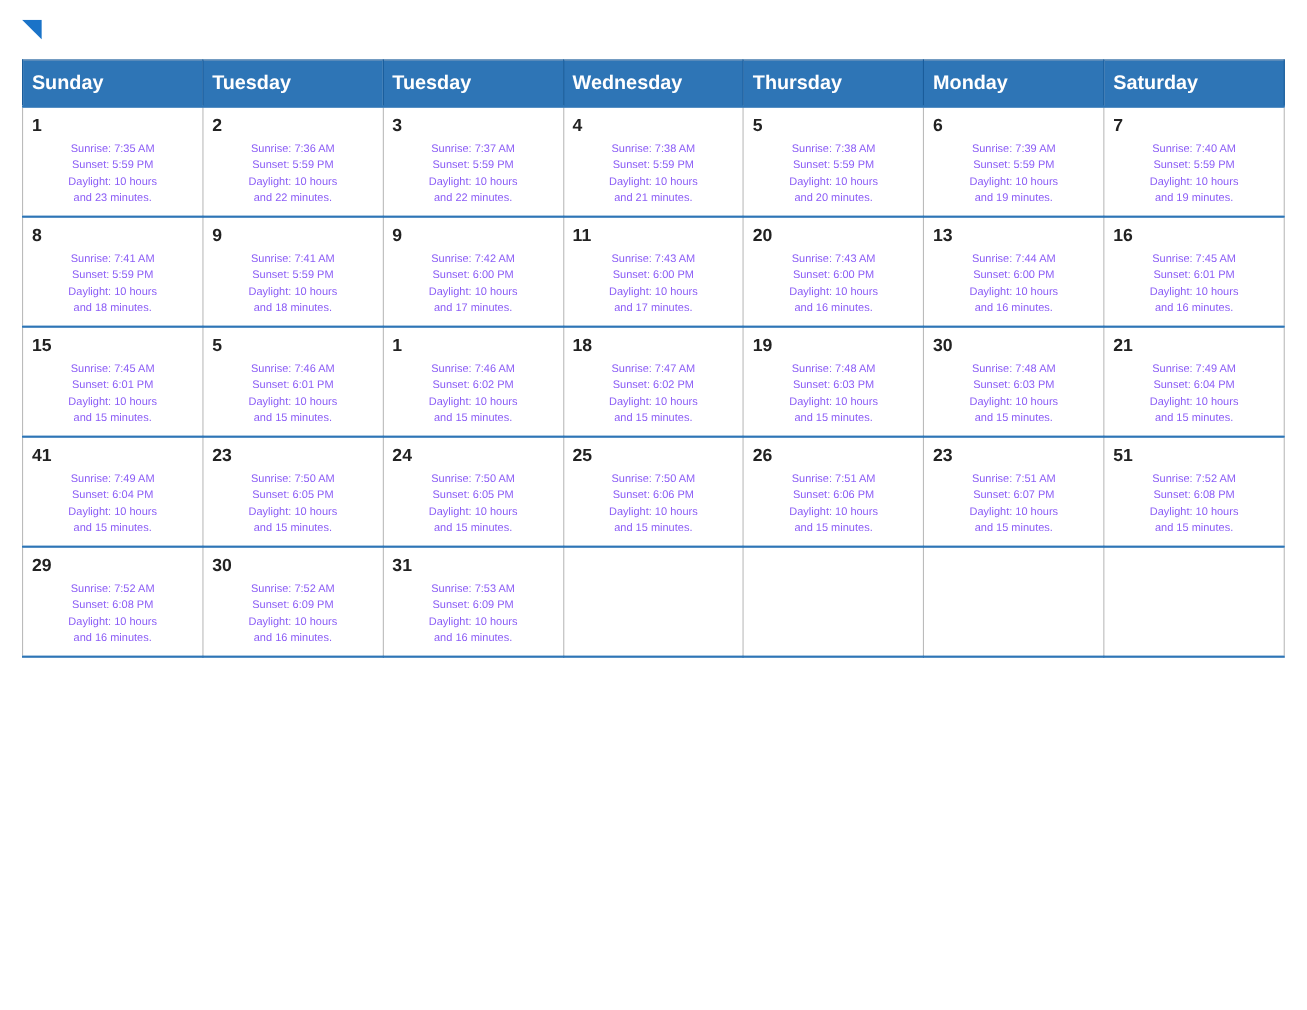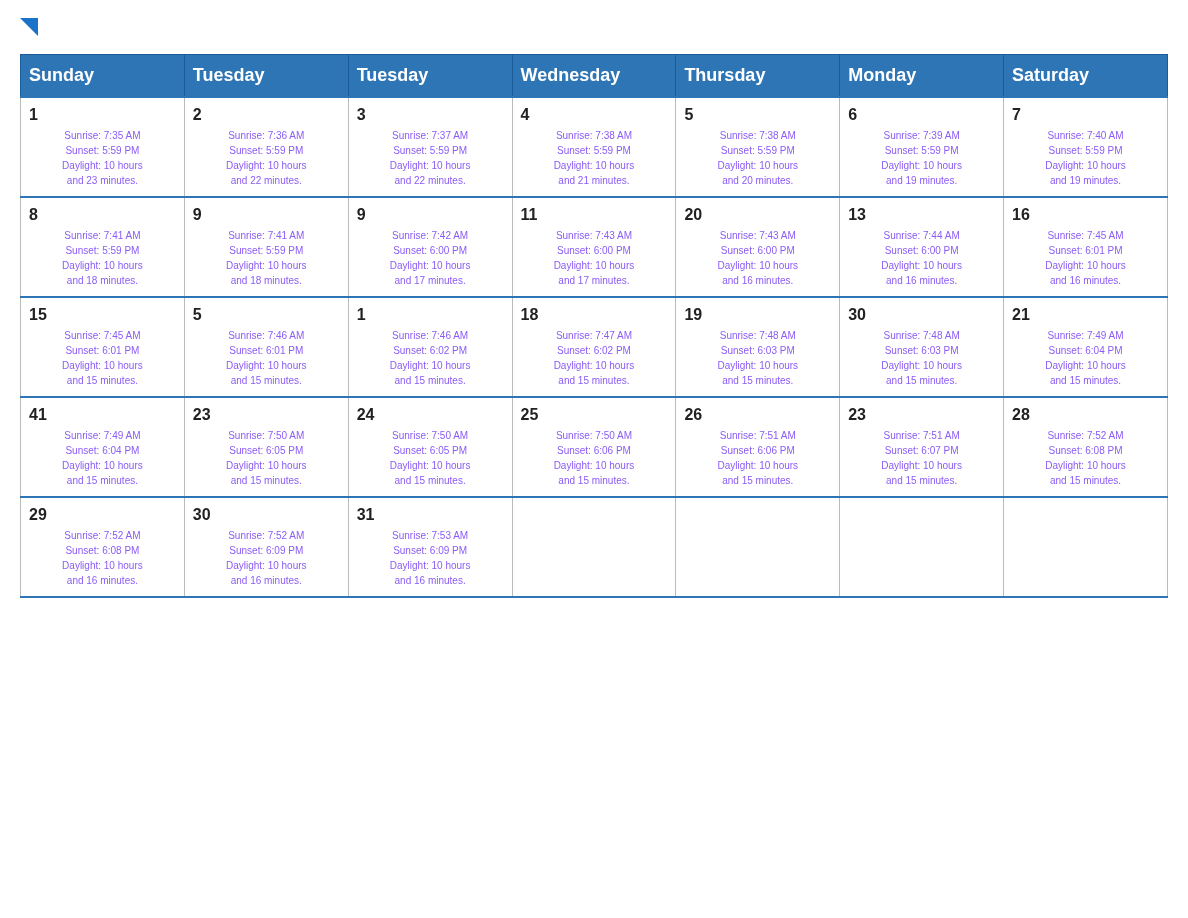--- a/index.html
+++ b/index.html
@@ -382,21 +382,21 @@
         <td>
         <span class="day-num">23</span>
         <div class="day-info">
           Sunrise: 7:51 AM<br>
           Sunset: 6:07 PM<br>
           Daylight: 10 hours<br>
           and 15 minutes.
         </div>
       </td>
         <td>
-        <span class="day-num">28</span>
+        <span class="day-num">51</span>
         <div class="day-info">
           Sunrise: 7:52 AM<br>
           Sunset: 6:08 PM<br>
           Daylight: 10 hours<br>
           and 15 minutes.
         </div>
       </td>
       </tr>
       <tr>
         <td>

